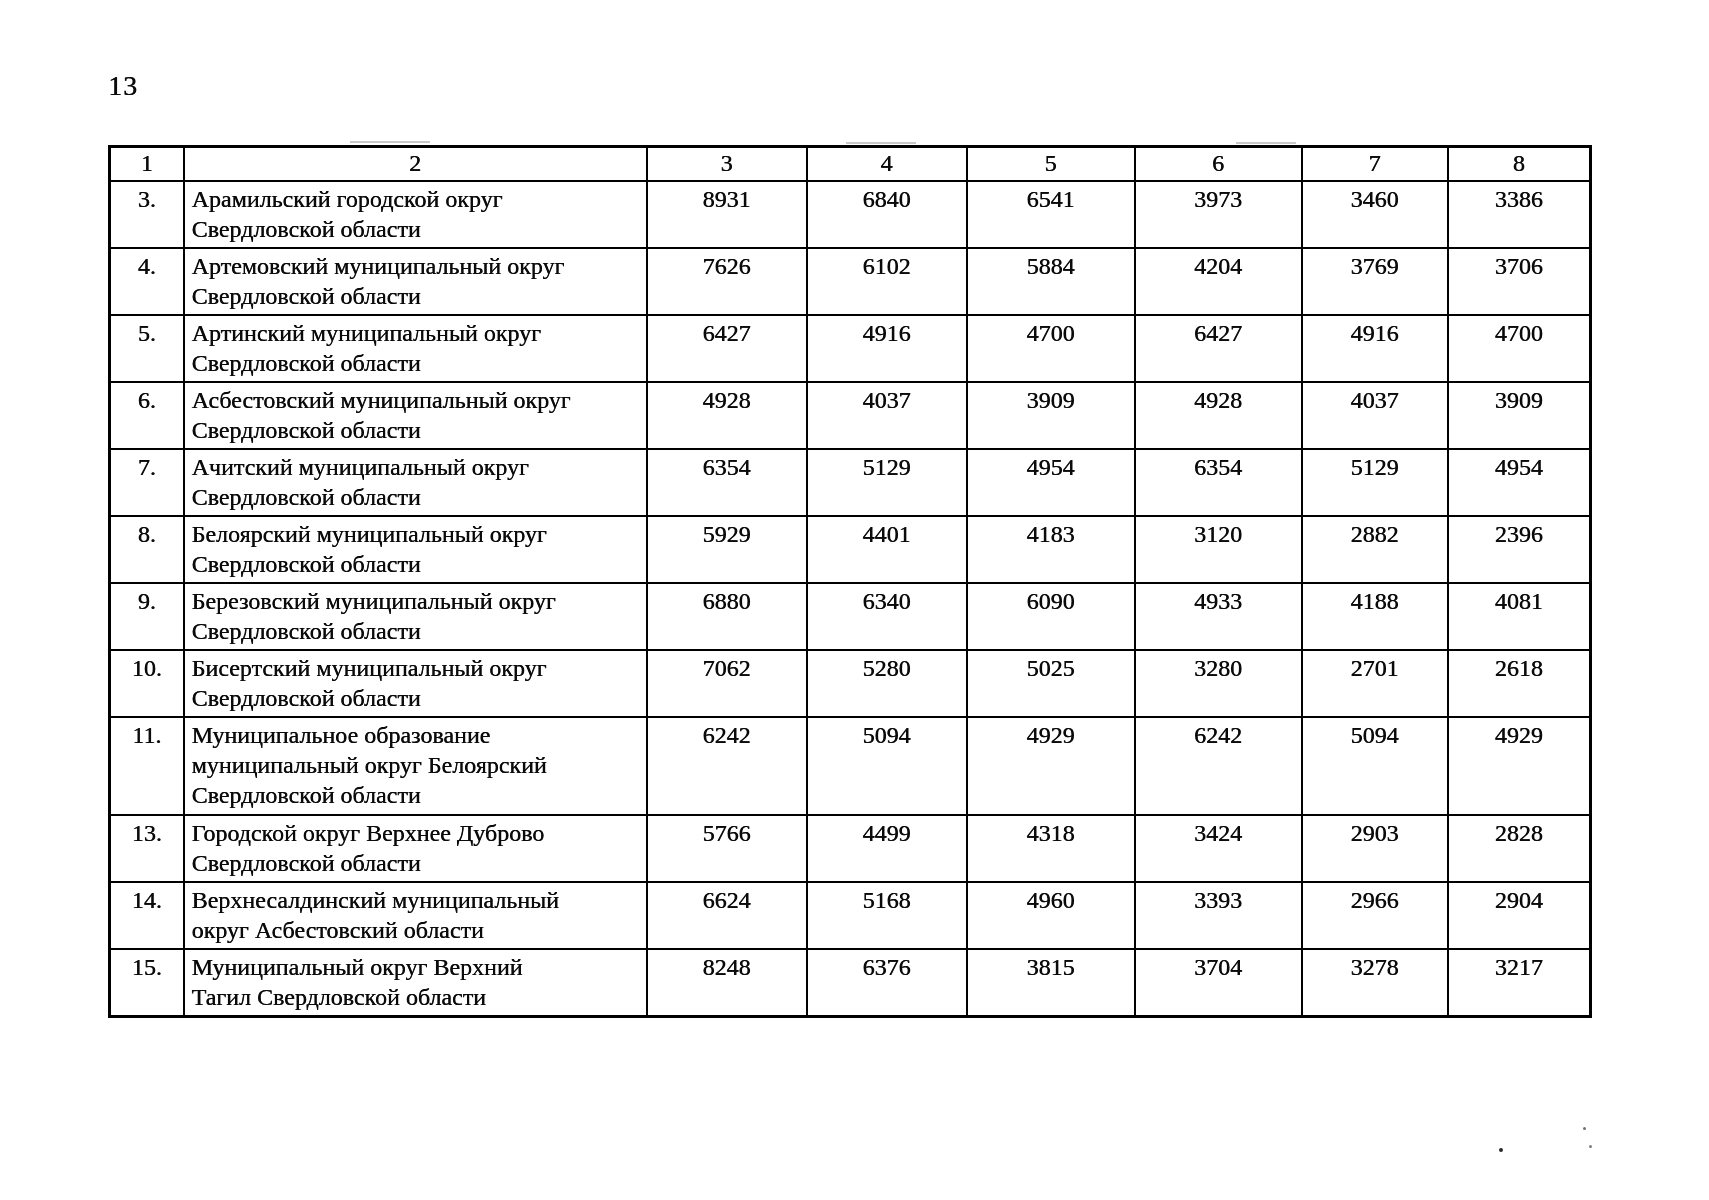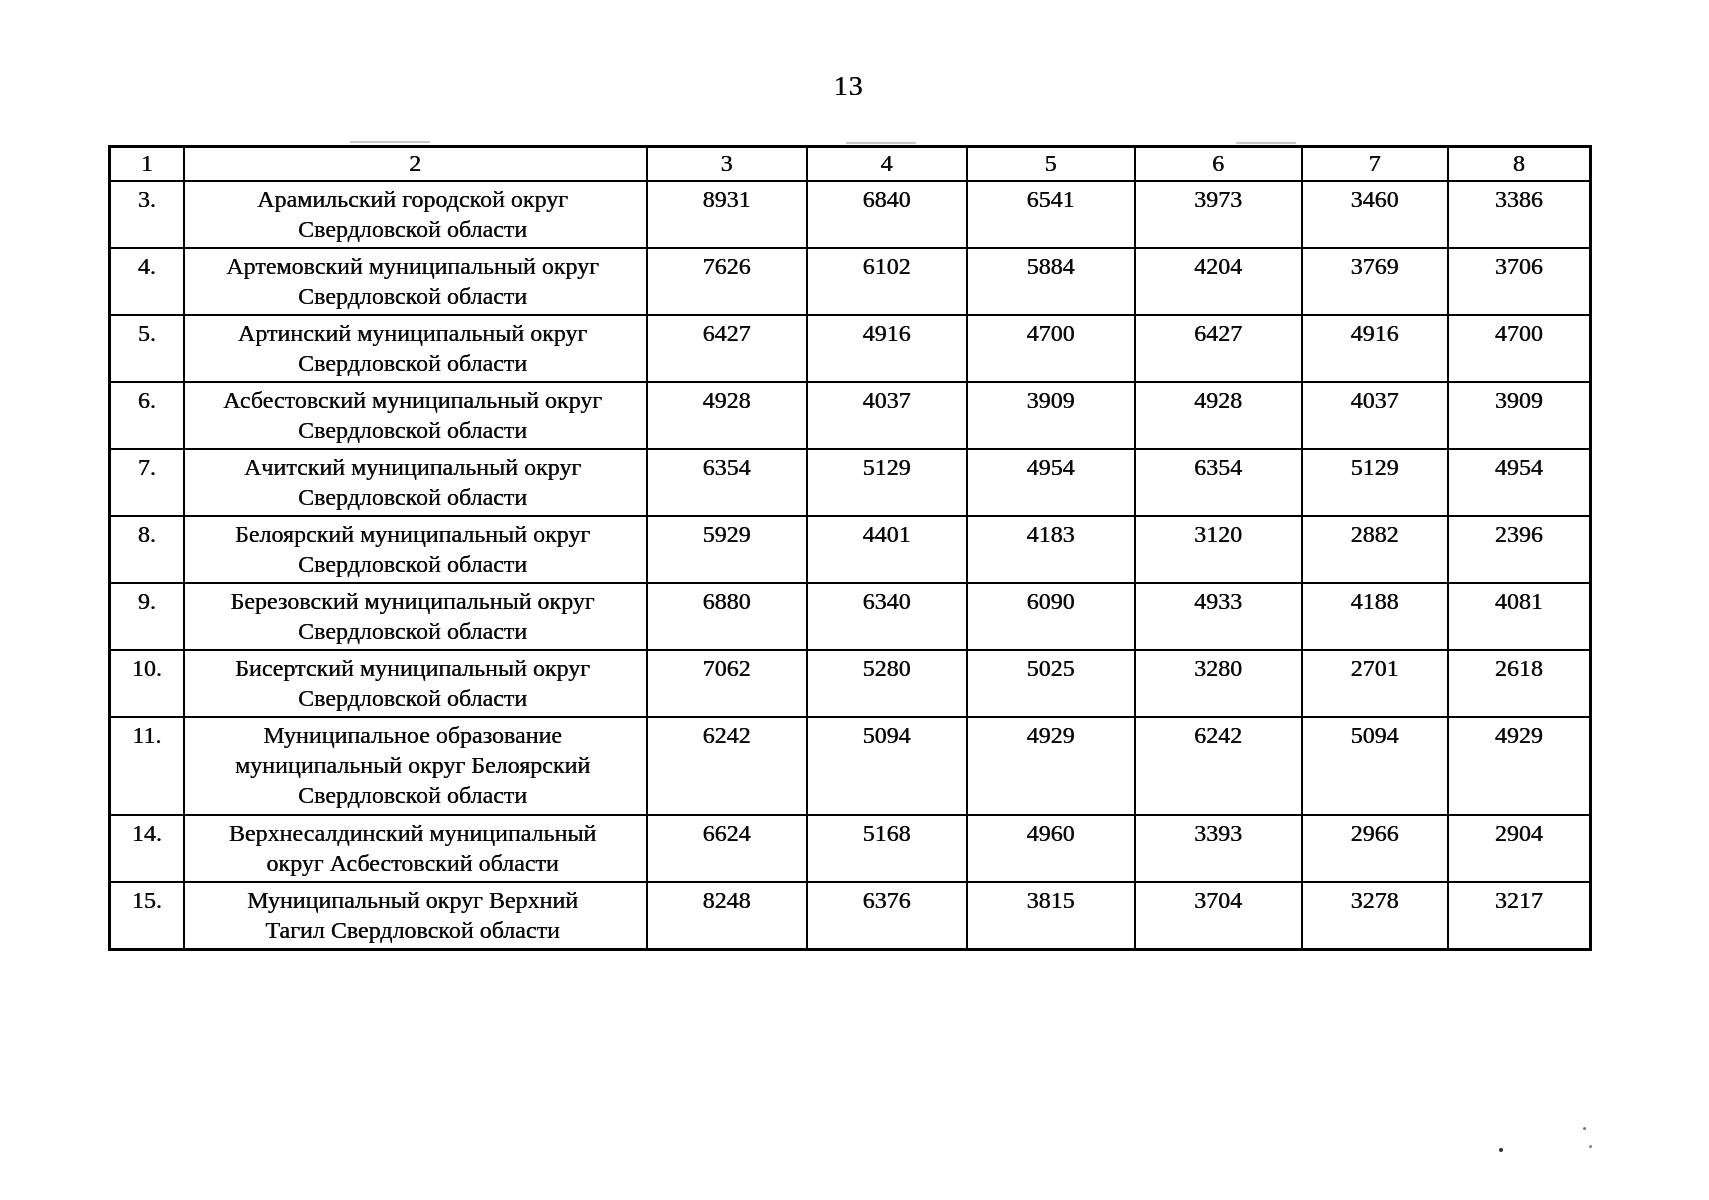--- a/index.html
+++ b/index.html
@@ -10,21 +10,20 @@
     background: #ffffff;
     overflow: hidden;
     font-family: "Liberation Serif", "DejaVu Serif", serif;
     color: #0b0b0b;
   }
   .page-number {
     position: absolute;
     top: 70px;
     left: 108px;
     width: 1481px;
-    text-align: center;
     font-size: 28px;
     letter-spacing: 1px;
     text-shadow: 0.4px 0 0 currentColor;
   }
   table.doc-table {
     position: absolute;
     top: 145px;
     left: 108px;
     width: 1481px;
     border-collapse: collapse;
@@ -42,21 +41,21 @@
   }
   .doc-table thead th {
     height: 29px;
     line-height: 29px;
     padding: 1px 0 2px 0;
     text-align: center;
   }
   .doc-table tbody td { height: 62px; padding-top: 2px; }
   .doc-table tbody tr.tall td { height: 93px; }
   td.c-num  { text-align: center; }
-  td.c-name { padding-left: 7px; padding-right: 12px; white-space: pre-line; text-align: center; }
+  td.c-name { padding-left: 7px; padding-right: 12px; white-space: pre-line; text-align: left; }
   td.c-val  { text-align: center; }
   
   .speck { position: absolute; border-radius: 50%; }
   .streak { position: absolute; height: 2px; background: #9a9a9a; opacity: .55; }
 </style>
 </head>
 <body>
 
 <div class="page">
 
@@ -180,20 +179,31 @@
 муниципальный округ Белоярский
 Свердловской области</td>
       <td class="c-val">6242</td>
       <td class="c-val">5094</td>
       <td class="c-val">4929</td>
       <td class="c-val">6242</td>
       <td class="c-val">5094</td>
       <td class="c-val">4929</td>
     </tr>
         <tr>
+      <td class="c-num">13.</td>
+      <td class="c-name">Городской округ Верхнее Дуброво
+Свердловской области</td>
+      <td class="c-val">5766</td>
+      <td class="c-val">4499</td>
+      <td class="c-val">4318</td>
+      <td class="c-val">3424</td>
+      <td class="c-val">2903</td>
+      <td class="c-val">2828</td>
+    </tr>
+        <tr>
       <td class="c-num">14.</td>
       <td class="c-name">Верхнесалдинский муниципальный
 округ Асбестовский области</td>
       <td class="c-val">6624</td>
       <td class="c-val">5168</td>
       <td class="c-val">4960</td>
       <td class="c-val">3393</td>
       <td class="c-val">2966</td>
       <td class="c-val">2904</td>
     </tr>

